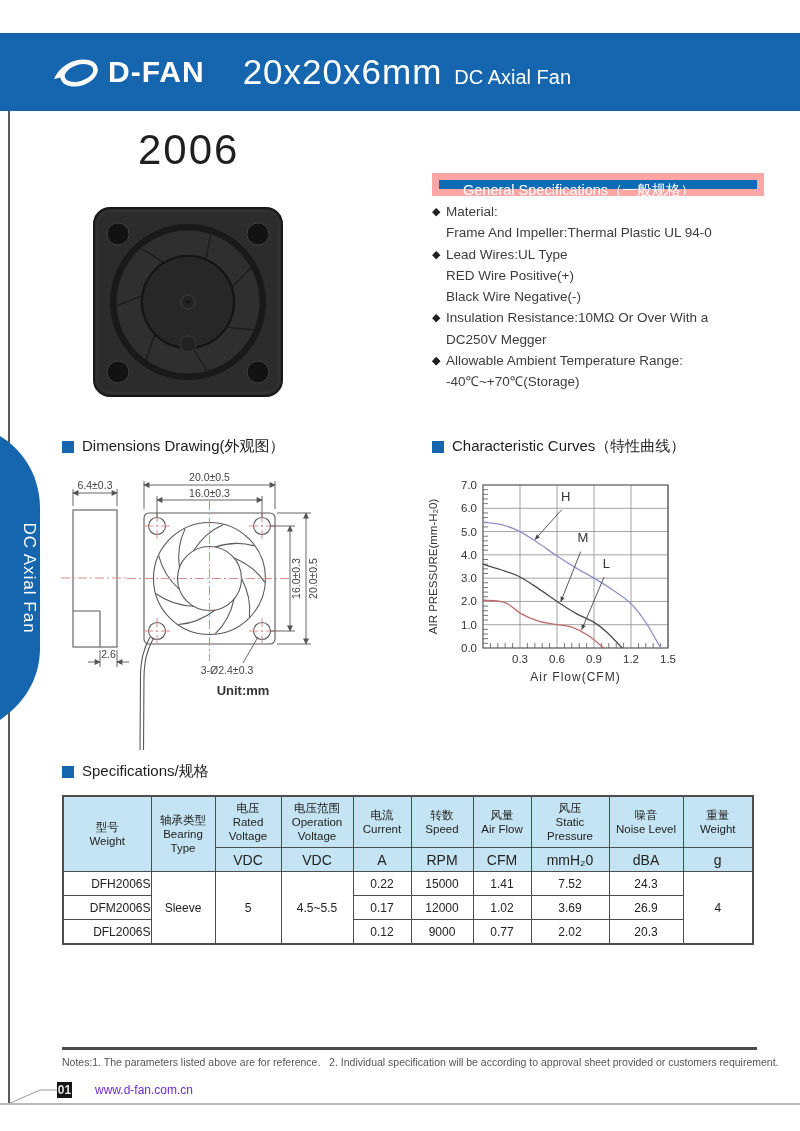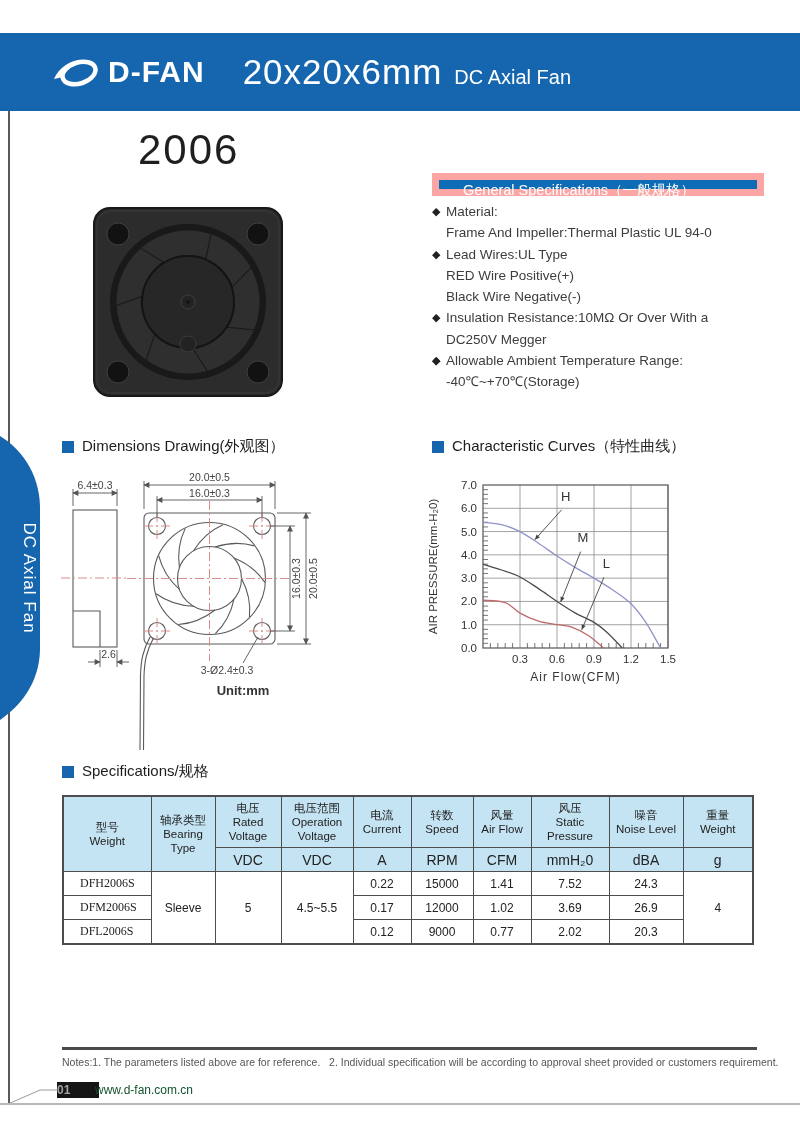--- a/index.html
+++ b/index.html
@@ -39,28 +39,28 @@
   .unit-txt{font-size:13px;font-weight:bold;fill:#333;}
   
   #spec-table{position:absolute;left:62px;top:795px;border-collapse:collapse;table-layout:fixed;
               width:690px;border:2px solid #4d4d4d;}
   #spec-table th,#spec-table td{border:1px solid #4d4d4d;text-align:center;padding:0;
               font-weight:normal;color:#222;}
   #spec-table thead th{background:#c5e4f3;font-size:11.5px;line-height:14px;}
   #spec-table thead tr.main th{height:50px;}
   #spec-table thead tr.units th{height:23px;font-size:14px;}
   #spec-table tbody td{height:23px;font-size:12px;background:#fff;}
-  #spec-table td.model{text-align:left;padding-left:16px;font-family:Liberation Serif, serif;}
+  #spec-table td.model{text-align:right;padding-left:16px;}
   
   .notes-rule{position:absolute;left:62px;top:1047px;width:695px;height:3px;background:#4a4a4a;}
   .notes{position:absolute;left:62px;top:1056px;font-size:10.5px;color:#555;white-space:pre;}
   .foot-deco{position:absolute;left:0;top:1070px;}
-  .page-no{position:absolute;left:57px;top:1082px;width:42px;height:16px;background:#151515;
-           color:#a3a3a3;font-size:12px;font-weight:bold;line-height:16px;}
-  .site{position:absolute;left:95px;top:1083px;font-size:12px;color:#14532d;}
+  .page-no{position:absolute;left:57px;top:1082px;width:15px;height:16px;background:#151515;
+           color:#e5e5e5;font-size:12px;font-weight:bold;text-align:center;line-height:16px;}
+  .site{position:absolute;left:95px;top:1083px;font-size:12px;color:#6d28d9;}
   .bottom-rule{position:absolute;left:0;top:1103px;width:800px;height:2px;background:#b8b8b8;}
 </style>
 </head>
 <body>
 
 <div class="page">
 
   <div class="header">
     <div class="brand">
       <svg width="52" height="36" viewBox="0 0 52 36">

